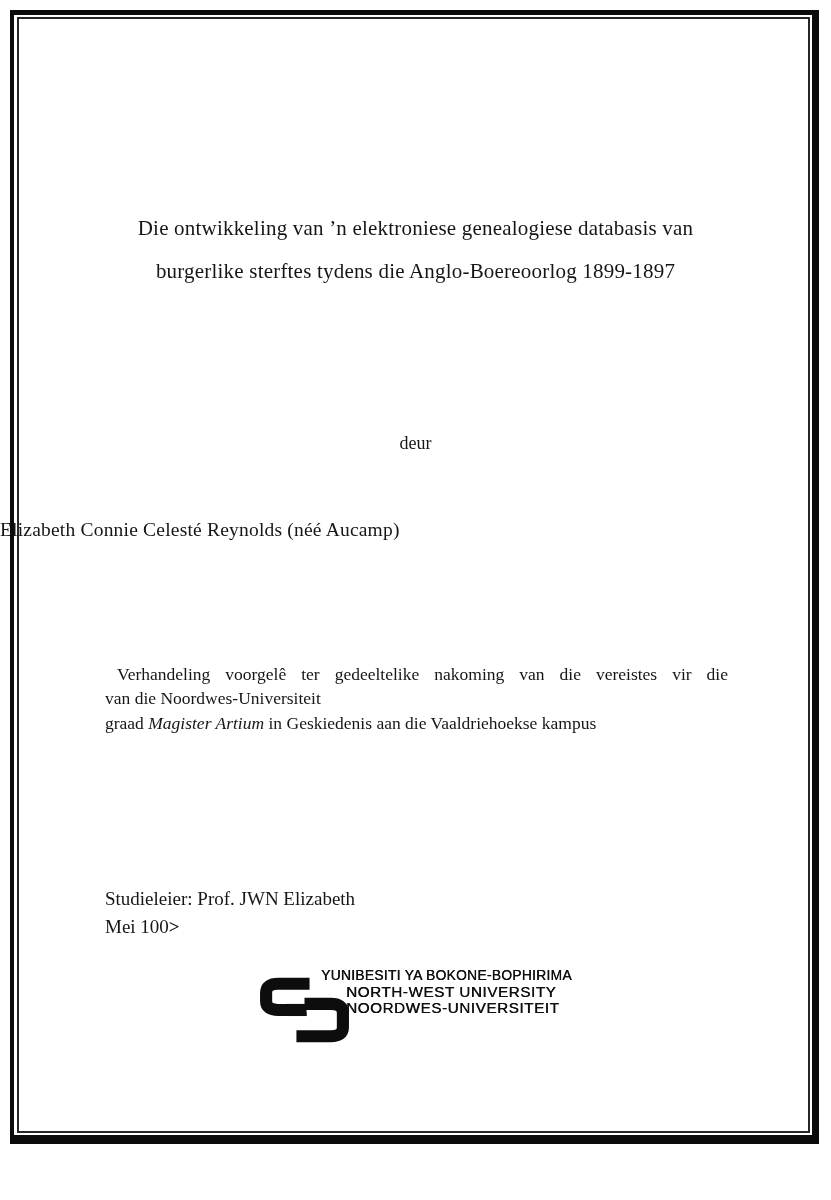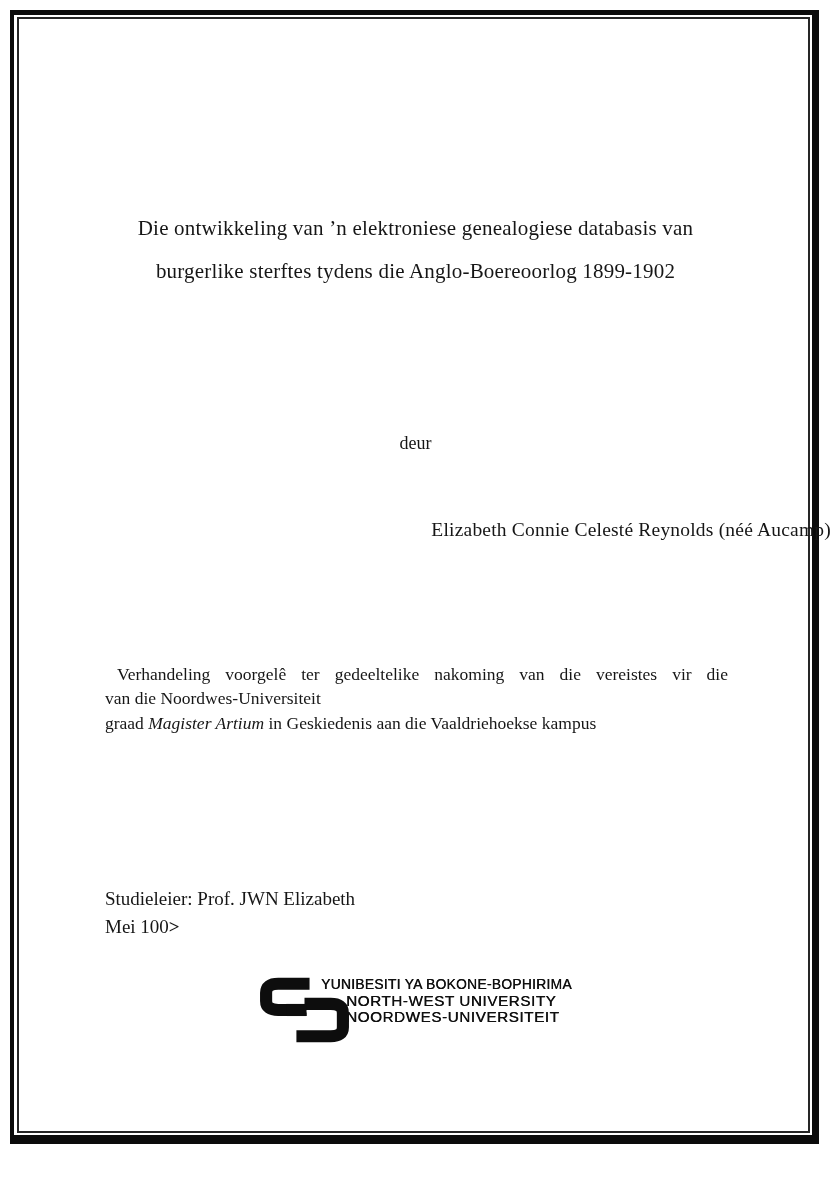--- a/index.html
+++ b/index.html
@@ -37,21 +37,21 @@
   }
   .byline {
     position: absolute;
     top: 433px; left: 0; right: 0;
     text-align: center;
     font-size: 18px;
   }
   .author {
     position: absolute;
     top: 519px; left: 0; right: 0;
-    text-align: right;
+    text-align: left;
     font-size: 19.5px;
     letter-spacing: 0.2px;
   }
   .submission {
     position: absolute;
     top: 662px; left: 105px;
     width: 623px;
     font-size: 17.5px;
     line-height: 24.4px;
   }
@@ -79,21 +79,21 @@
   }
   .logo-mark {
     width: 97px; height: 80px;
     flex: 0 0 auto;
     margin-top: 4px;
   }
   .logo-text {
     font-family: "Liberation Sans", sans-serif;
     color: #101010;
     margin-left: -32px;
-    margin-top: 9px;
+    margin-top: 0;
     text-shadow: 0.4px 0 0 currentColor;
     white-space: nowrap;
   }
   .logo-line1 {
     font-size: 13.8px;
     letter-spacing: 0.3px;
     line-height: 16px;
   }
   .logo-line2, .logo-line3 {
     font-size: 15.2px;
@@ -105,21 +105,21 @@
 </head>
 <body>
 
 <div class="page">
 
   <div class="frame-outer"></div>
   <div class="frame-inner"></div>
 
   <div class="title-block">
     <div>Die ontwikkeling van ’n elektroniese genealogiese databasis van</div>
-    <div>burgerlike sterftes tydens die Anglo-Boereoorlog 1899-1902</div>
+    <div>burgerlike sterftes tydens die Anglo-Boereoorlog 1899-1897</div>
   </div>
 
   <div class="byline">deur</div>
 
   <div class="author">Elizabeth Connie Celesté Reynolds (néé Aucamp)</div>
 
   <div class="submission">
     <div class="just">Verhandeling voorgelê ter gedeeltelike nakoming van die vereistes vir die</div>
     <div>van die Noordwes-Universiteit</div>
     <div><span>graad </span><span class="ital">Magister Artium</span><span> in Geskiedenis aan die Vaaldriehoekse kampus</span></div>

